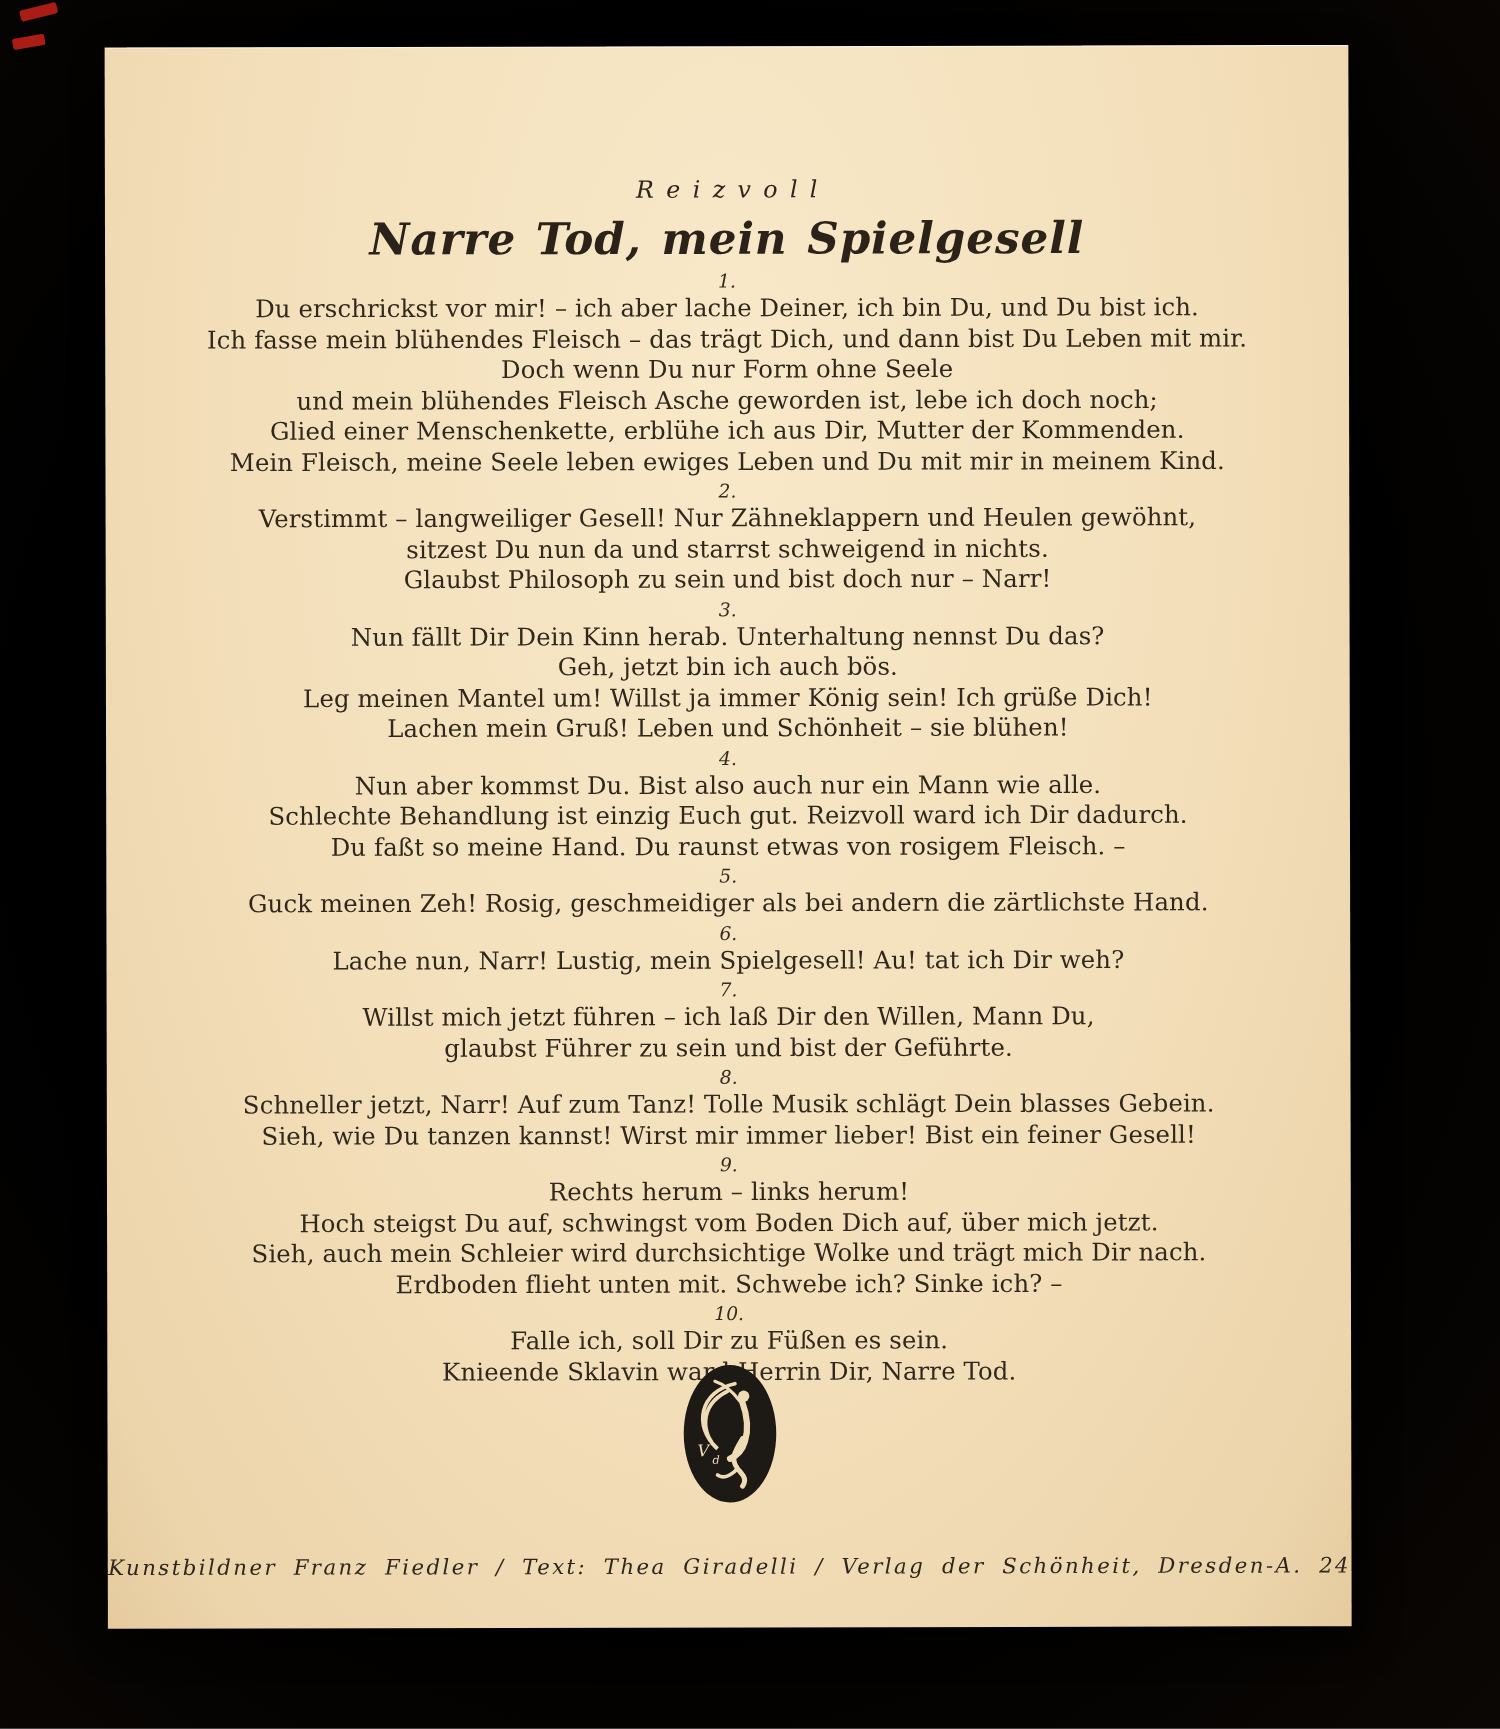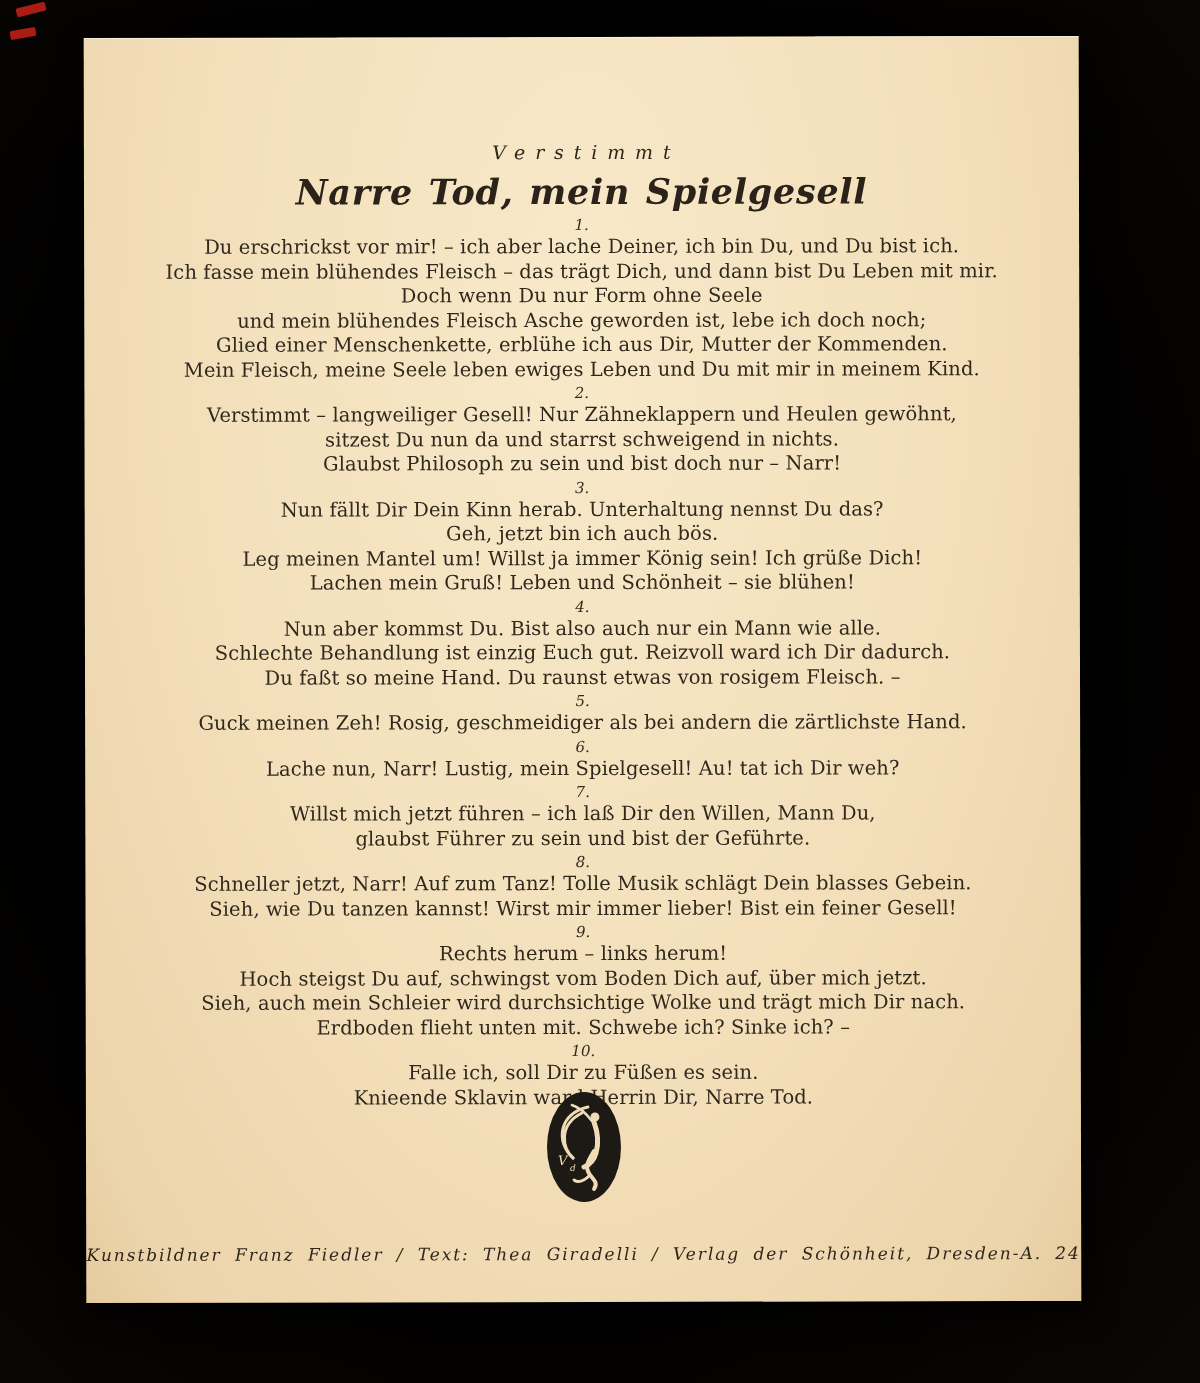--- a/index.html
+++ b/index.html
@@ -52,21 +52,21 @@
   }
 </style>
 </head>
 <body>
 
 <div class="red-mark m1"></div>
 <div class="red-mark m2"></div>
 
 <div class="paper">
   <div class="content">
-    <div class="kicker">Verstimmt</div>
+    <div class="kicker">Reizvoll</div>
     <h1 class="title">Narre Tod, mein Spielgesell</h1>
     <div class="stanzas">
         <section>
           <div class="stanza-number">1.</div>
           <div class="poem-line">Du erschrickst vor mir! – ich aber lache Deiner, ich bin Du, und Du bist ich.</div>
           <div class="poem-line">Ich fasse mein blühendes Fleisch – das trägt Dich, und dann bist Du Leben mit mir.</div>
           <div class="poem-line">Doch wenn Du nur Form ohne Seele</div>
           <div class="poem-line">und mein blühendes Fleisch Asche geworden ist, lebe ich doch noch;</div>
           <div class="poem-line">Glied einer Menschenkette, erblühe ich aus Dir, Mutter der Kommenden.</div>
           <div class="poem-line">Mein Fleisch, meine Seele leben ewiges Leben und Du mit mir in meinem Kind.</div>

